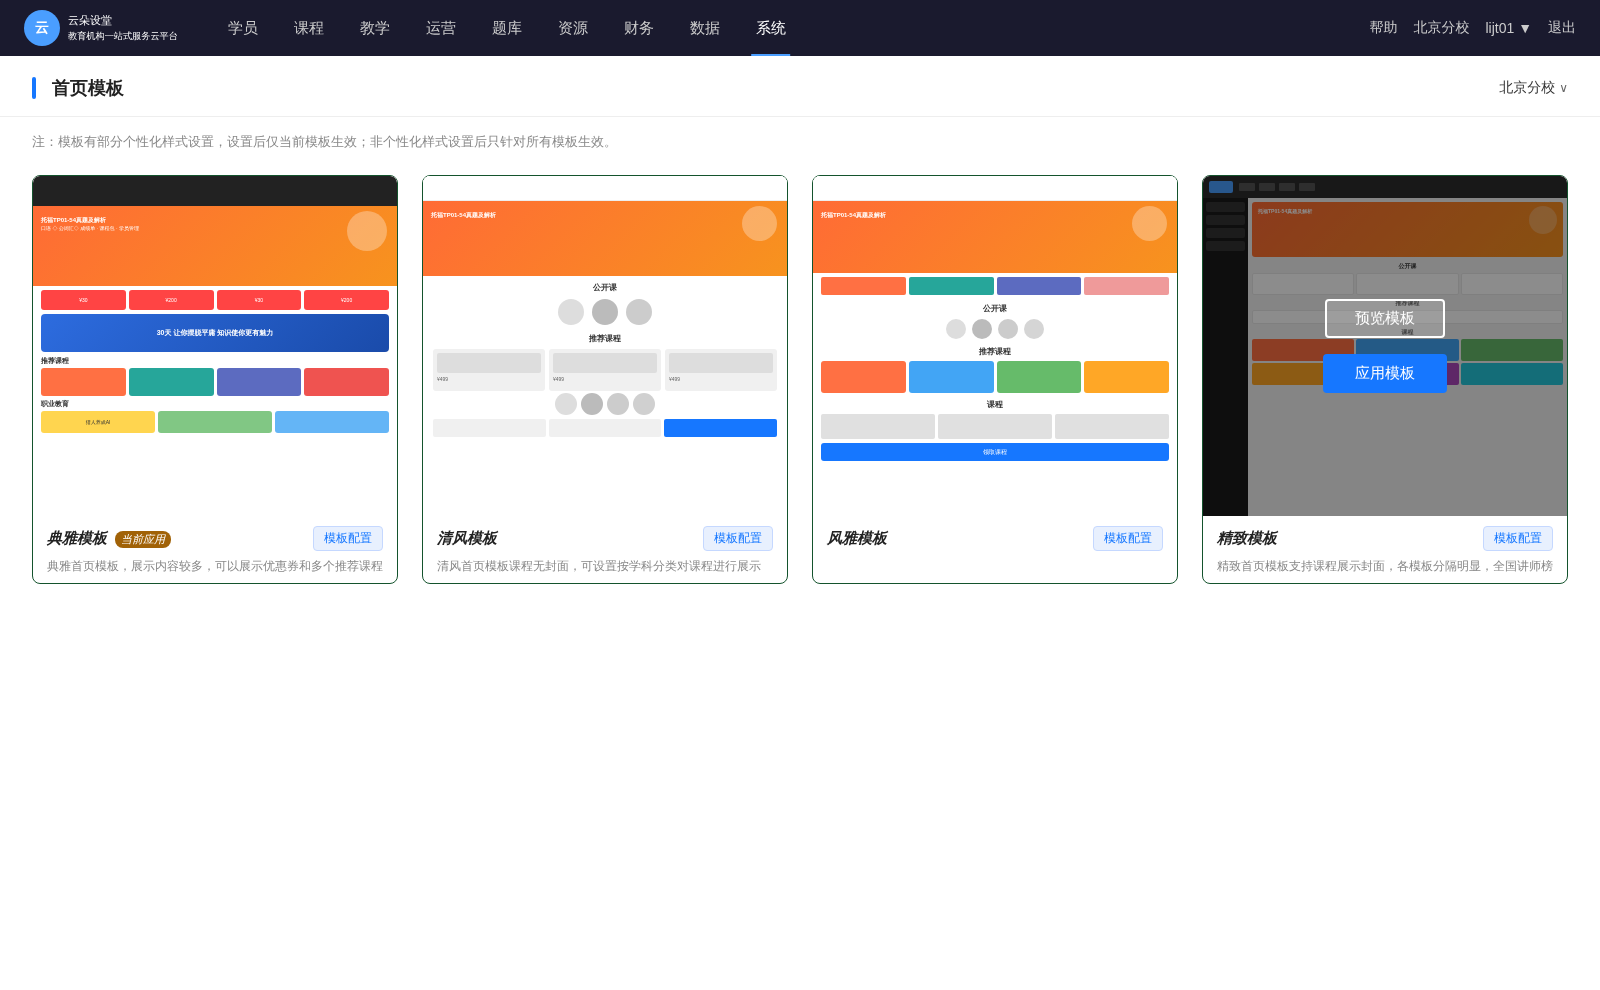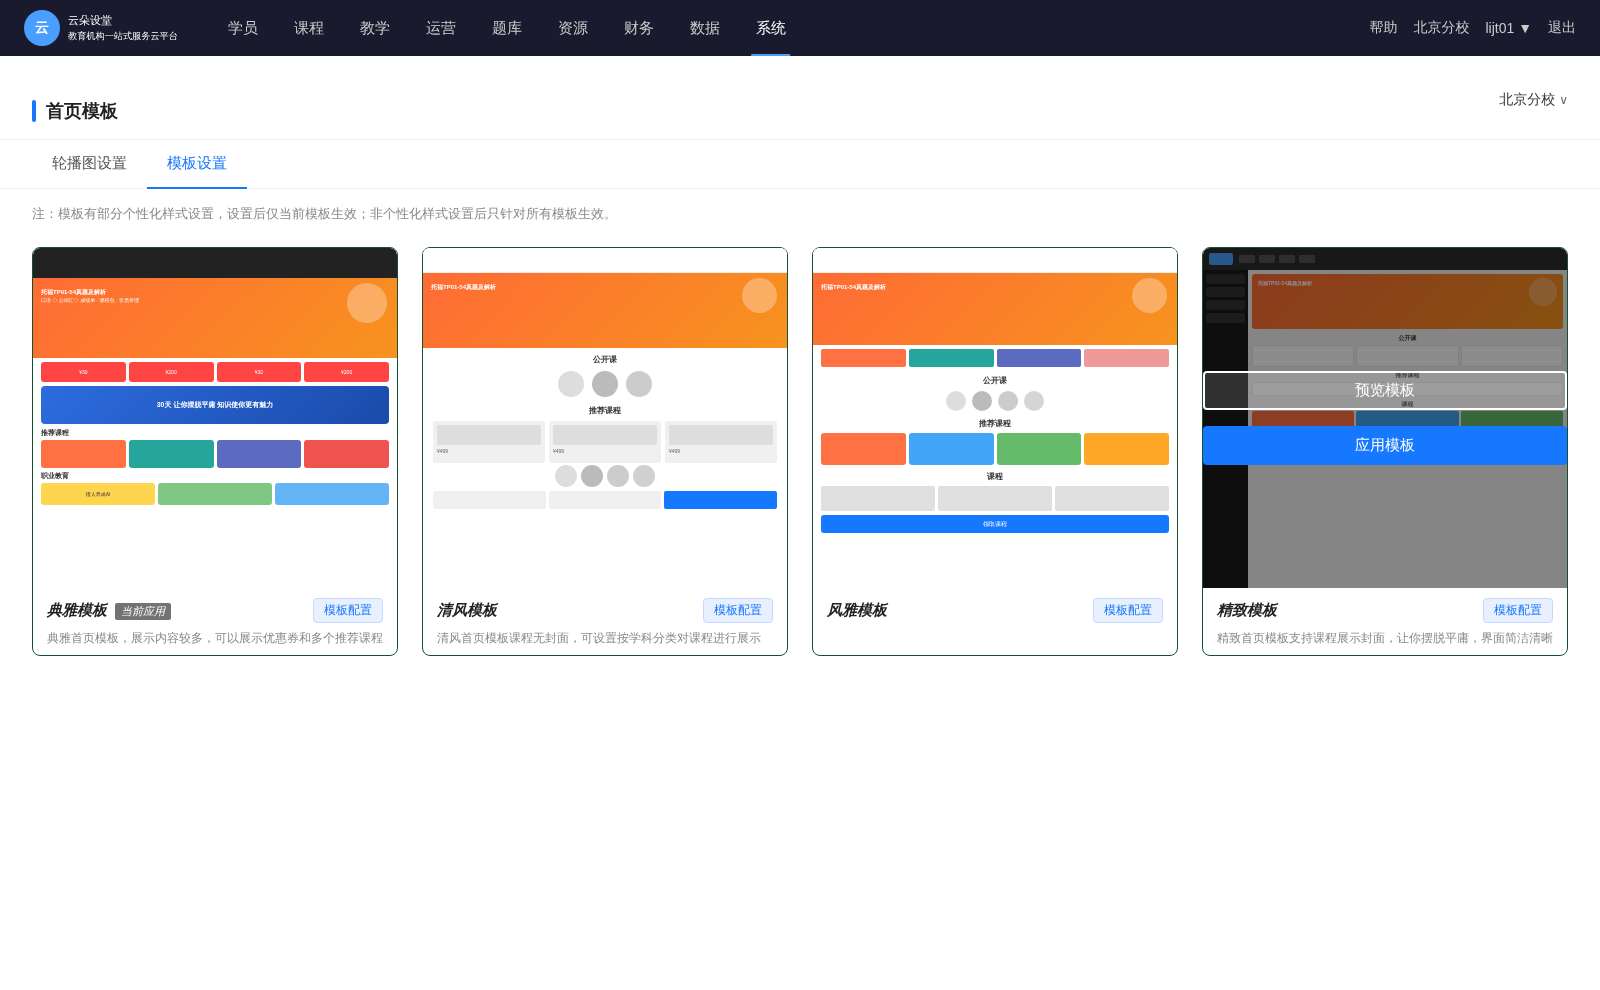--- a/index.html
+++ b/index.html
@@ -79,22 +79,21 @@
     .page-header {
       display: flex;
       align-items: center;
       justify-content: space-between;
       padding: 20px 32px 16px 32px;
       border-bottom: 1px solid #eee;
     }
     .page-title-wrap {
       display: flex;
       align-items: center;
-      gap: 10px;
-      margin-top: 23px;
+      gap: 16px;
     }
     .page-title-bar {
       width: 4px; height: 22px;
       background: #1677ff;
       border-radius: 2px;
     }
     .page-title {
       font-size: 18px;
       font-weight: 600;
       color: #222;
@@ -187,20 +186,21 @@
     .tpl-jingzhi { background: #f0f0f0; }
     .tpl-jingzhi .tpl-header { height: 22px; background: #333; }
 
     
     .template-overlay {
       position: absolute;
       top: 0; left: 0; right: 0; bottom: 0;
       background: rgba(0,0,0,0.45);
       display: none;
       flex-direction: column;
+      align-items: center;
       justify-content: center;
       gap: 16px;
       z-index: 10;
     }
 
     .overlay-preview-btn {
       background: rgba(255,255,255,0.15);
       border: 2px solid white;
       color: white;
       font-size: 15px;
@@ -237,25 +237,25 @@
       align-items: flex-end;
       gap: 8px;
       font-style: italic;
     }
     .card-name {
       font-size: 15px;
       font-weight: 600;
       color: #222;
     }
     .badge-current {
-      background: #737373;
+      background: #a16207;
       color: white;
       font-size: 11px;
       padding: 1px 6px;
-      border-radius: 2px;
+      border-radius: 8px;
     }
     .config-btn {
       background: #e8f0fe;
       color: #1677ff;
       border: 1px solid #c5d8ff;
       font-size: 12px;
       padding: 3px 10px;
       border-radius: 4px;
       cursor: pointer;
     }
@@ -300,24 +300,20 @@
     <div class="page-title-wrap">
       <div class="page-title-bar"></div>
       <span class="page-title">首页模板</span>
     </div>
     <div class="page-branch">
       <span>北京分校</span>
       <span class="chevron-down">∨</span>
     </div>
   </div>
 
-  <div class="tabs-wrap">
-    <div class="tab">轮播图设置</div>
-    <div class="tab active">模板设置</div>
-  </div>
 
   <div class="note">注：模板有部分个性化样式设置，设置后仅当前模板生效；非个性化样式设置后只针对所有模板生效。</div>
 
   <div class="templates-grid">
 
     <div class="template-card">
       <div class="template-preview">
         <div class="tpl-thumb tpl-dianwa">
           <div class="tpl-header"></div>
           <div class="tpl-hero">
@@ -512,18 +508,18 @@
           <button class="overlay-apply-btn">应用模板</button>
         </div>
       </div>
       <div class="card-footer">
         <div class="card-title-row">
           <div class="card-title-left">
             <span class="card-name">精致模板</span>
           </div>
           <button class="config-btn">模板配置</button>
         </div>
-        <div class="card-desc">精致首页模板支持课程展示封面，让你摆脱平庸，界面简洁清晰</div>
+        <div class="card-desc">精致首页模板支持课程展示封面，各模板分隔明显，全国讲师榜</div>
       </div>
     </div>
 
   </div>
 </div>
 
 </body></html>

